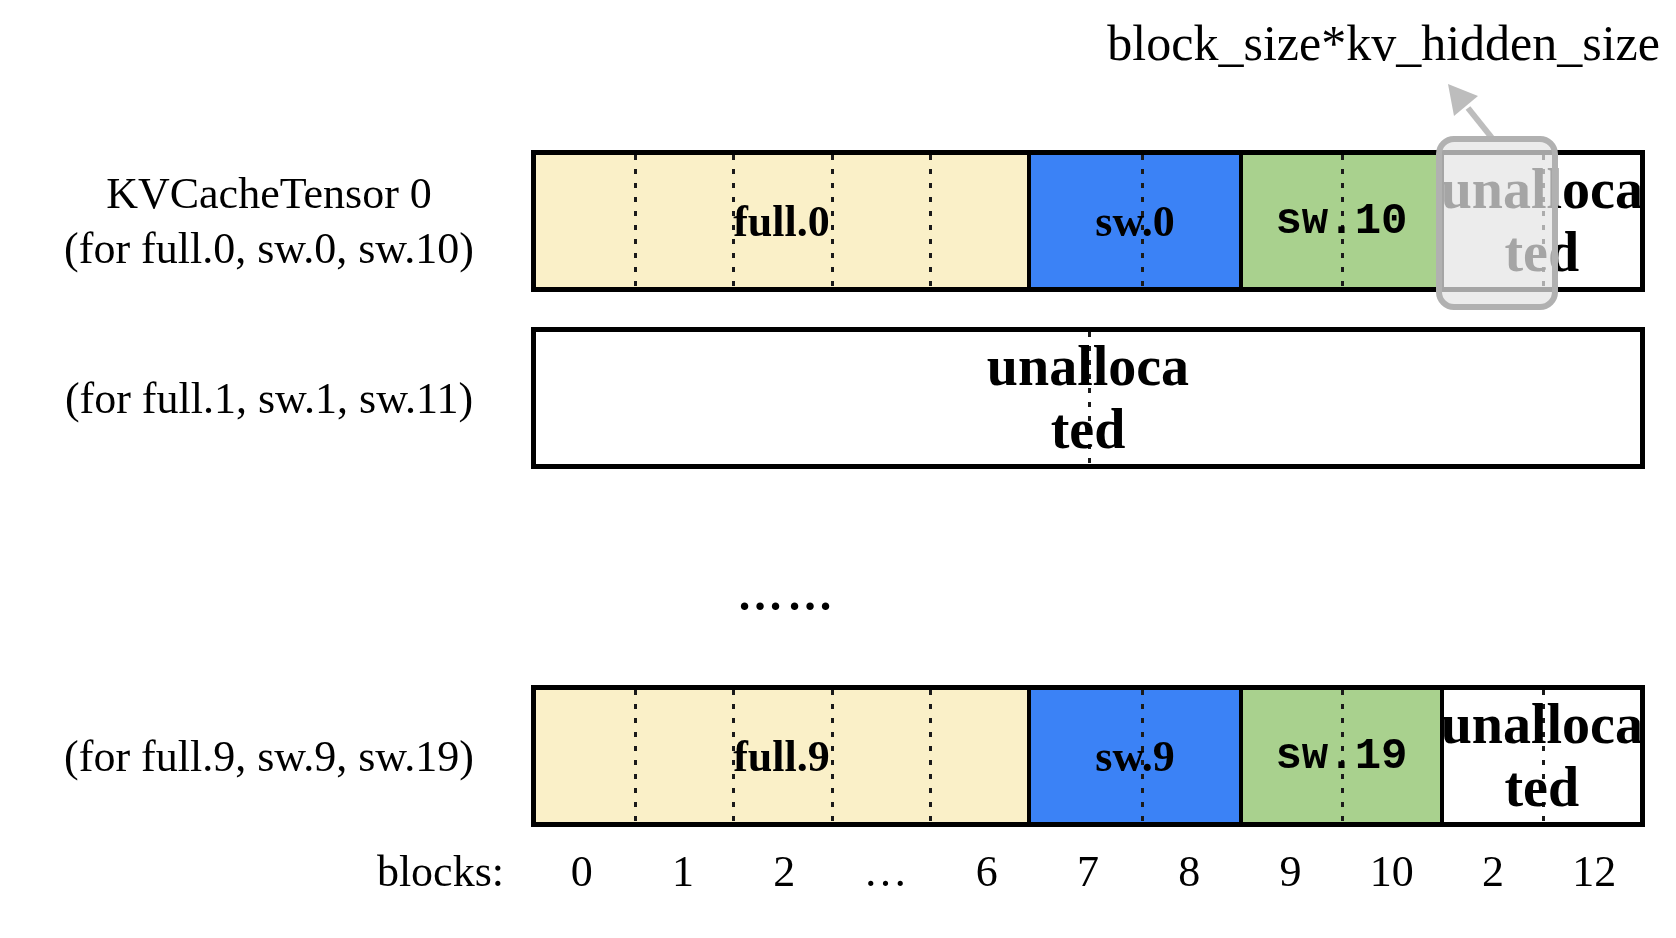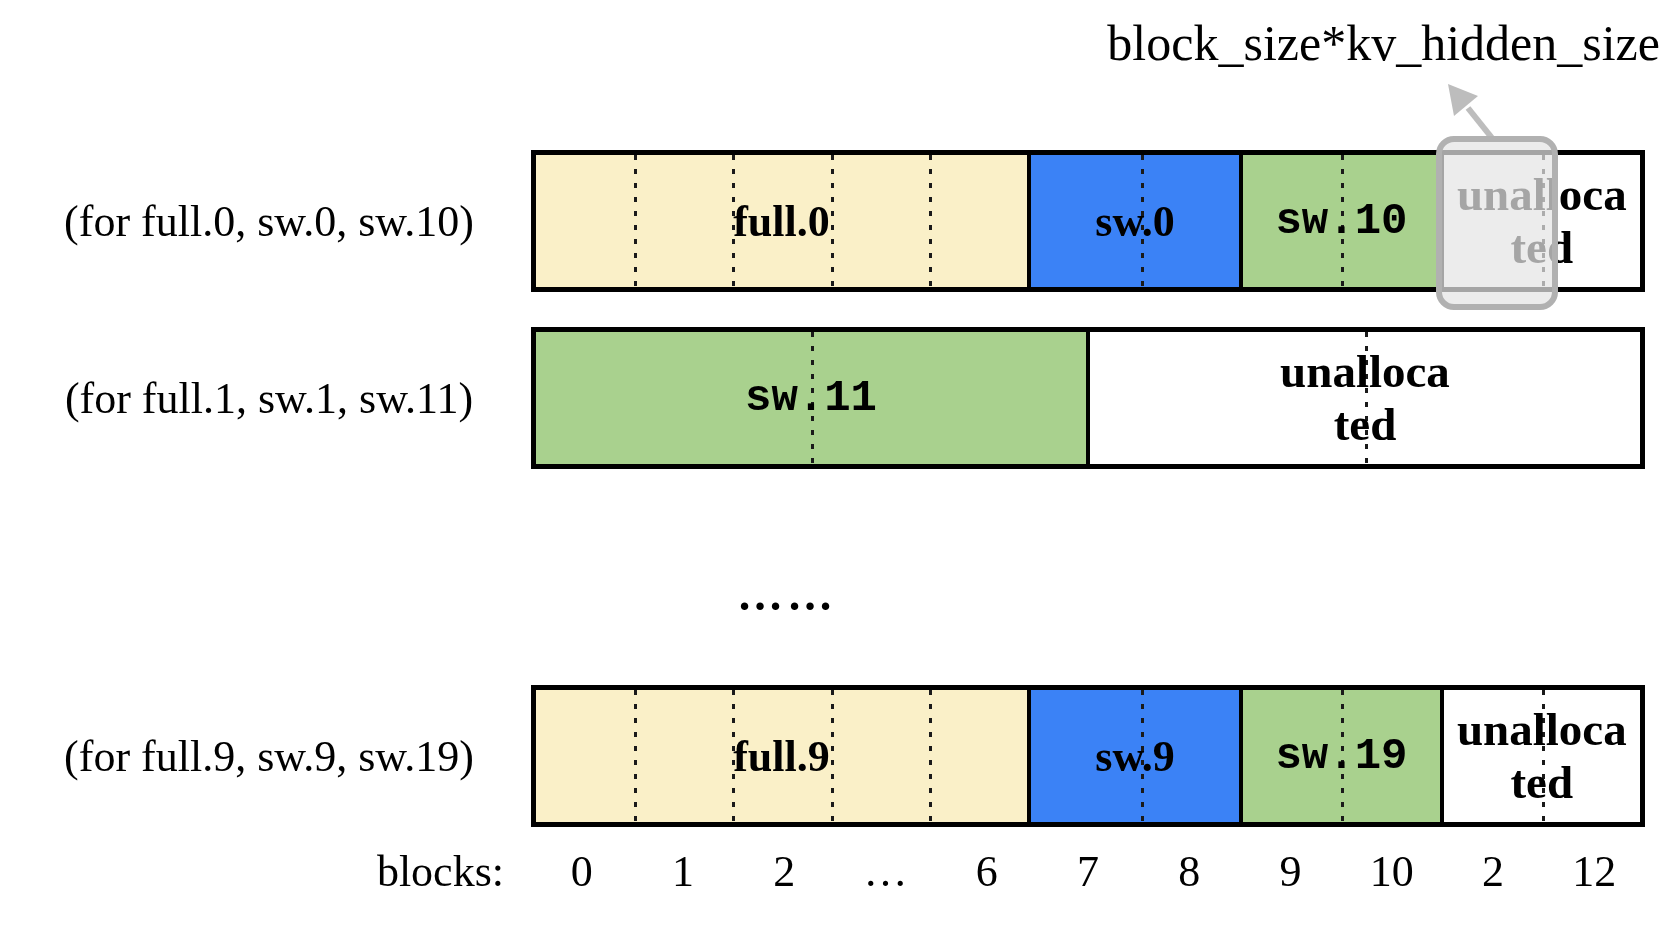--- a/index.html
+++ b/index.html
@@ -35,21 +35,21 @@
   .seg-unalloc{flex:2 2 0;background:#ffffff;}
   .cell{flex:1 1 0;height:100%;}
   .cell + .cell{
     background-image:repeating-linear-gradient(to bottom,#1a1a1a 0 5px,transparent 5px 14px);
     background-size:3px 100%;background-repeat:no-repeat;background-position:left top;
   }
   .seg-label{
     position:absolute;inset:0;display:flex;align-items:center;justify-content:center;
     font-weight:bold;font-size:44px;z-index:2;pointer-events:none;
   }
-  .seg-label.two-line{flex-direction:column;line-height:1.12;font-size:47px;}
+  .seg-label.two-line{flex-direction:column;line-height:1.12;font-size:56px;}
   
   .highlight{
     position:absolute;left:1436px;top:136px;width:122px;height:174px;
     box-sizing:border-box;border:6px solid #b1b1b1;border-radius:18px;
     background:rgba(228,228,228,0.72);z-index:3;
   }
   
   .mid-ellipsis{
     position:absolute;left:787px;top:594px;transform:translate(-50%,-50%);
     font-weight:bold;font-size:46px;letter-spacing:4px;white-space:nowrap;
@@ -71,20 +71,21 @@
 <div id="canvas">
 
   <div class="annotation">block_size*kv_hidden_size</div>
   <svg class="arrow-svg" viewBox="0 0 80 80">
     <line x1="62" y1="68" x2="38" y2="38" stroke="#bdbdbd" stroke-width="6"></line>
     <polygon points="18,14 48,26 24,46" fill="#bdbdbd"></polygon>
   </svg>
 
   <div class="row row-0">
     <div class="row-label">
+      <span>KVCacheTensor 0</span>
       <span>(for full.0, sw.0, sw.10)</span>
     </div>
     <div class="bar">
       <div class="seg seg-full">
         <div class="cell"></div>
         <div class="cell"></div>
         <div class="cell"></div>
         <div class="cell"></div>
         <div class="cell"></div>
         <div class="seg-label">full.0</div>
@@ -110,25 +111,20 @@
     </div>
   </div>
 
   <div class="highlight"></div>
 
   <div class="row row-1">
     <div class="row-label">
       <span>(for full.1, sw.1, sw.11)</span>
     </div>
     <div class="bar">
-      <div class="seg seg-swhi">
-        <div class="cell"></div>
-        <div class="cell"></div>
-        <div class="seg-label">sw.11</div>
-      </div>
       <div class="seg seg-unalloc">
         <div class="cell"></div>
         <div class="cell"></div>
         <div class="seg-label two-line">
           <span>unalloca</span>
           <span>ted</span>
         </div>
       </div>
     </div>
   </div>

